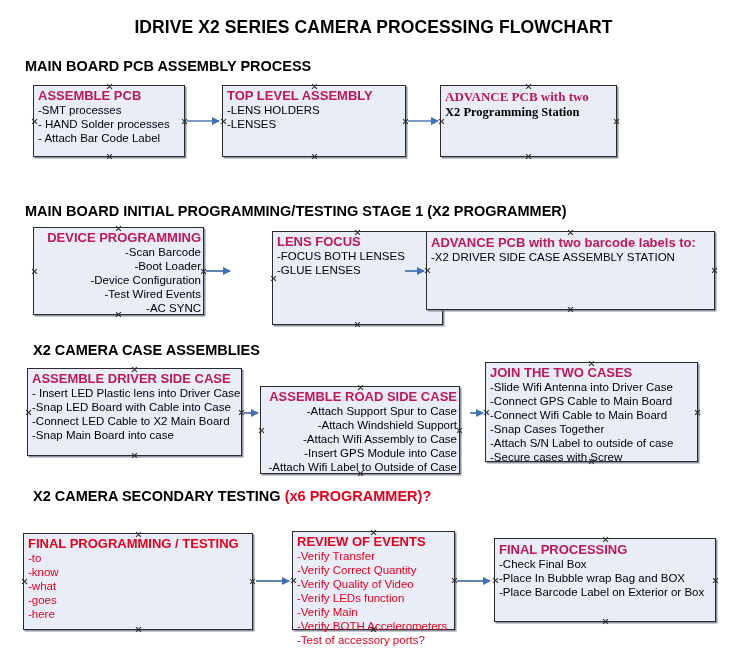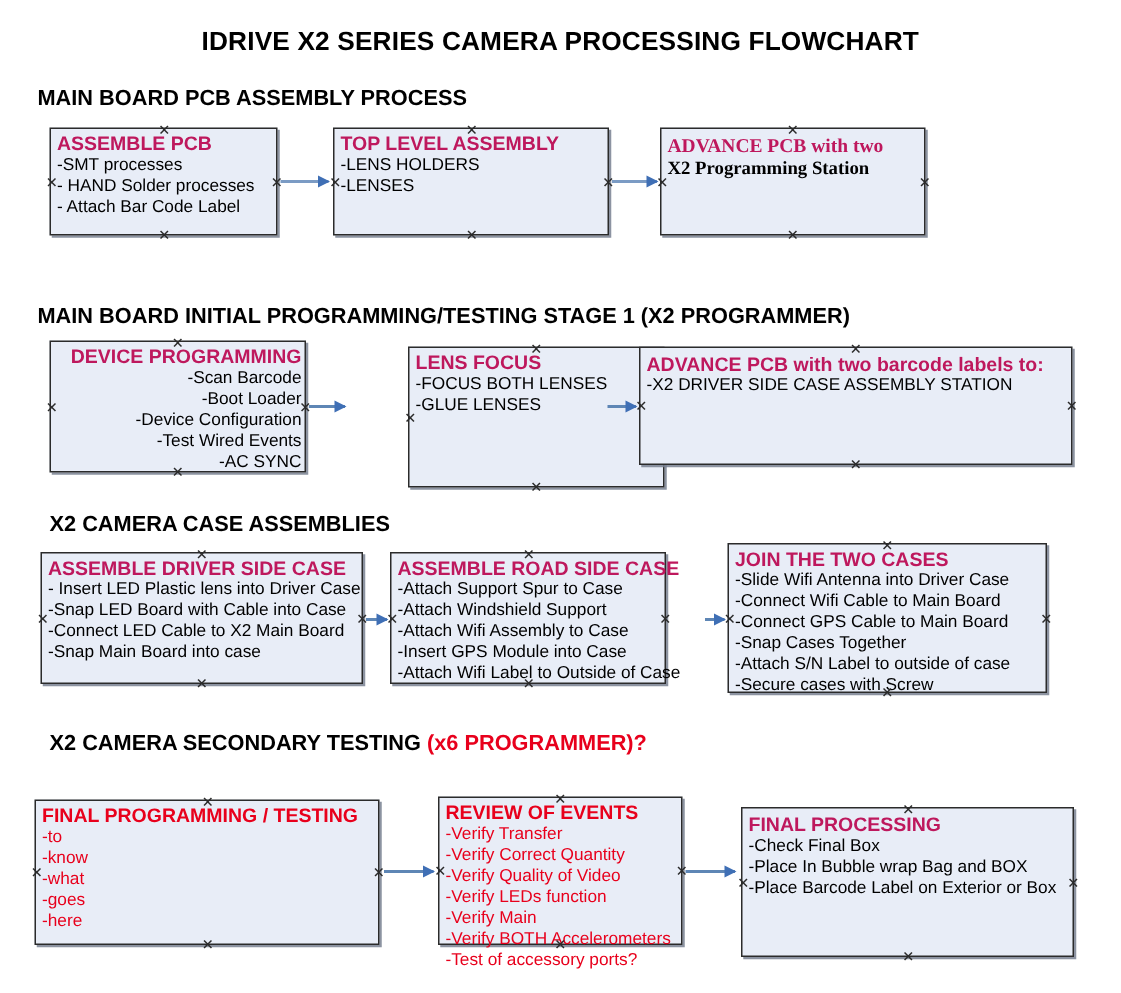--- a/index.html
+++ b/index.html
@@ -229,43 +229,43 @@
       <div class="fbox-line">-Snap Main Board into case</div>
     </div>
     <span class="handle" style="left:50%; top:0;"></span>
     <span class="handle" style="left:50%; top:100%;"></span>
     <span class="handle" style="left:0; top:50%;"></span>
     <span class="handle" style="left:100%; top:50%;"></span>
   </div>
 
   <div class="arrow thin" style="left:244px; top:412px; width:14px;"></div>
 
-  <div class="fbox" style="left:260px; top:368px; width:184px; height:88px;">
+  <div class="fbox" style="left:260px; top:386px; width:200px; height:88px;text-align:right;">
     <div class="inner" style="top:2px;">
       <div class="fbox-title">ASSEMBLE ROAD SIDE CASE</div>
       <div class="fbox-line">-Attach Support Spur to Case</div>
       <div class="fbox-line">-Attach Windshield Support</div>
       <div class="fbox-line">-Attach Wifi Assembly to Case</div>
       <div class="fbox-line">-Insert GPS Module into Case</div>
       <div class="fbox-line">-Attach Wifi Label to Outside of Case</div>
     </div>
     <span class="handle" style="left:50%; top:0;"></span>
     <span class="handle" style="left:50%; top:100%;"></span>
     <span class="handle" style="left:0; top:50%;"></span>
     <span class="handle" style="left:100%; top:50%;"></span>
   </div>
 
   <div class="arrow thin" style="left:470px; top:412px; width:13px;"></div>
 
   <div class="fbox" style="left:485px; top:362px; width:213px; height:100px;">
     <div class="inner" style="top:2px;">
       <div class="fbox-title">JOIN THE TWO CASES</div>
       <div class="fbox-line">-Slide Wifi Antenna into Driver Case</div>
+      <div class="fbox-line">-Connect GPS Cable to Main Board</div>
       <div class="fbox-line">-Connect Wifi Cable to Main Board</div>
-      <div class="fbox-line">-Connect GPS Cable to Main Board</div>
       <div class="fbox-line">-Snap Cases Together</div>
       <div class="fbox-line">-Attach S/N Label to outside of case</div>
       <div class="fbox-line">-Secure cases with Screw</div>
     </div>
     <span class="handle" style="left:50%; top:0;"></span>
     <span class="handle" style="left:50%; top:100%;"></span>
     <span class="handle" style="left:0; top:50%;"></span>
     <span class="handle" style="left:100%; top:50%;"></span>
   </div>
 
@@ -302,21 +302,21 @@
       <div class="fbox-line">-Test of accessory ports?</div>
     </div>
     <span class="handle" style="left:50%; top:0;"></span>
     <span class="handle" style="left:50%; top:100%;"></span>
     <span class="handle" style="left:0; top:50%;"></span>
     <span class="handle" style="left:100%; top:50%;"></span>
   </div>
 
   <div class="arrow thin" style="left:457px; top:580px; width:33px;"></div>
 
-  <div class="fbox" style="left:494px; top:538px; width:222px; height:100px;">
+  <div class="fbox" style="left:494px; top:538px; width:222px; height:84px;">
     <div class="inner" style="top:3px;">
       <div class="fbox-title">FINAL PROCESSING</div>
       <div class="fbox-line"> -Check Final Box</div>
       <div class="fbox-line">-Place In Bubble wrap Bag and BOX</div>
       <div class="fbox-line">-Place Barcode Label on Exterior or Box</div>
     </div>
     <span class="handle" style="left:50%; top:0;"></span>
     <span class="handle" style="left:50%; top:100%;"></span>
     <span class="handle" style="left:0; top:50%;"></span>
     <span class="handle" style="left:100%; top:50%;"></span>

